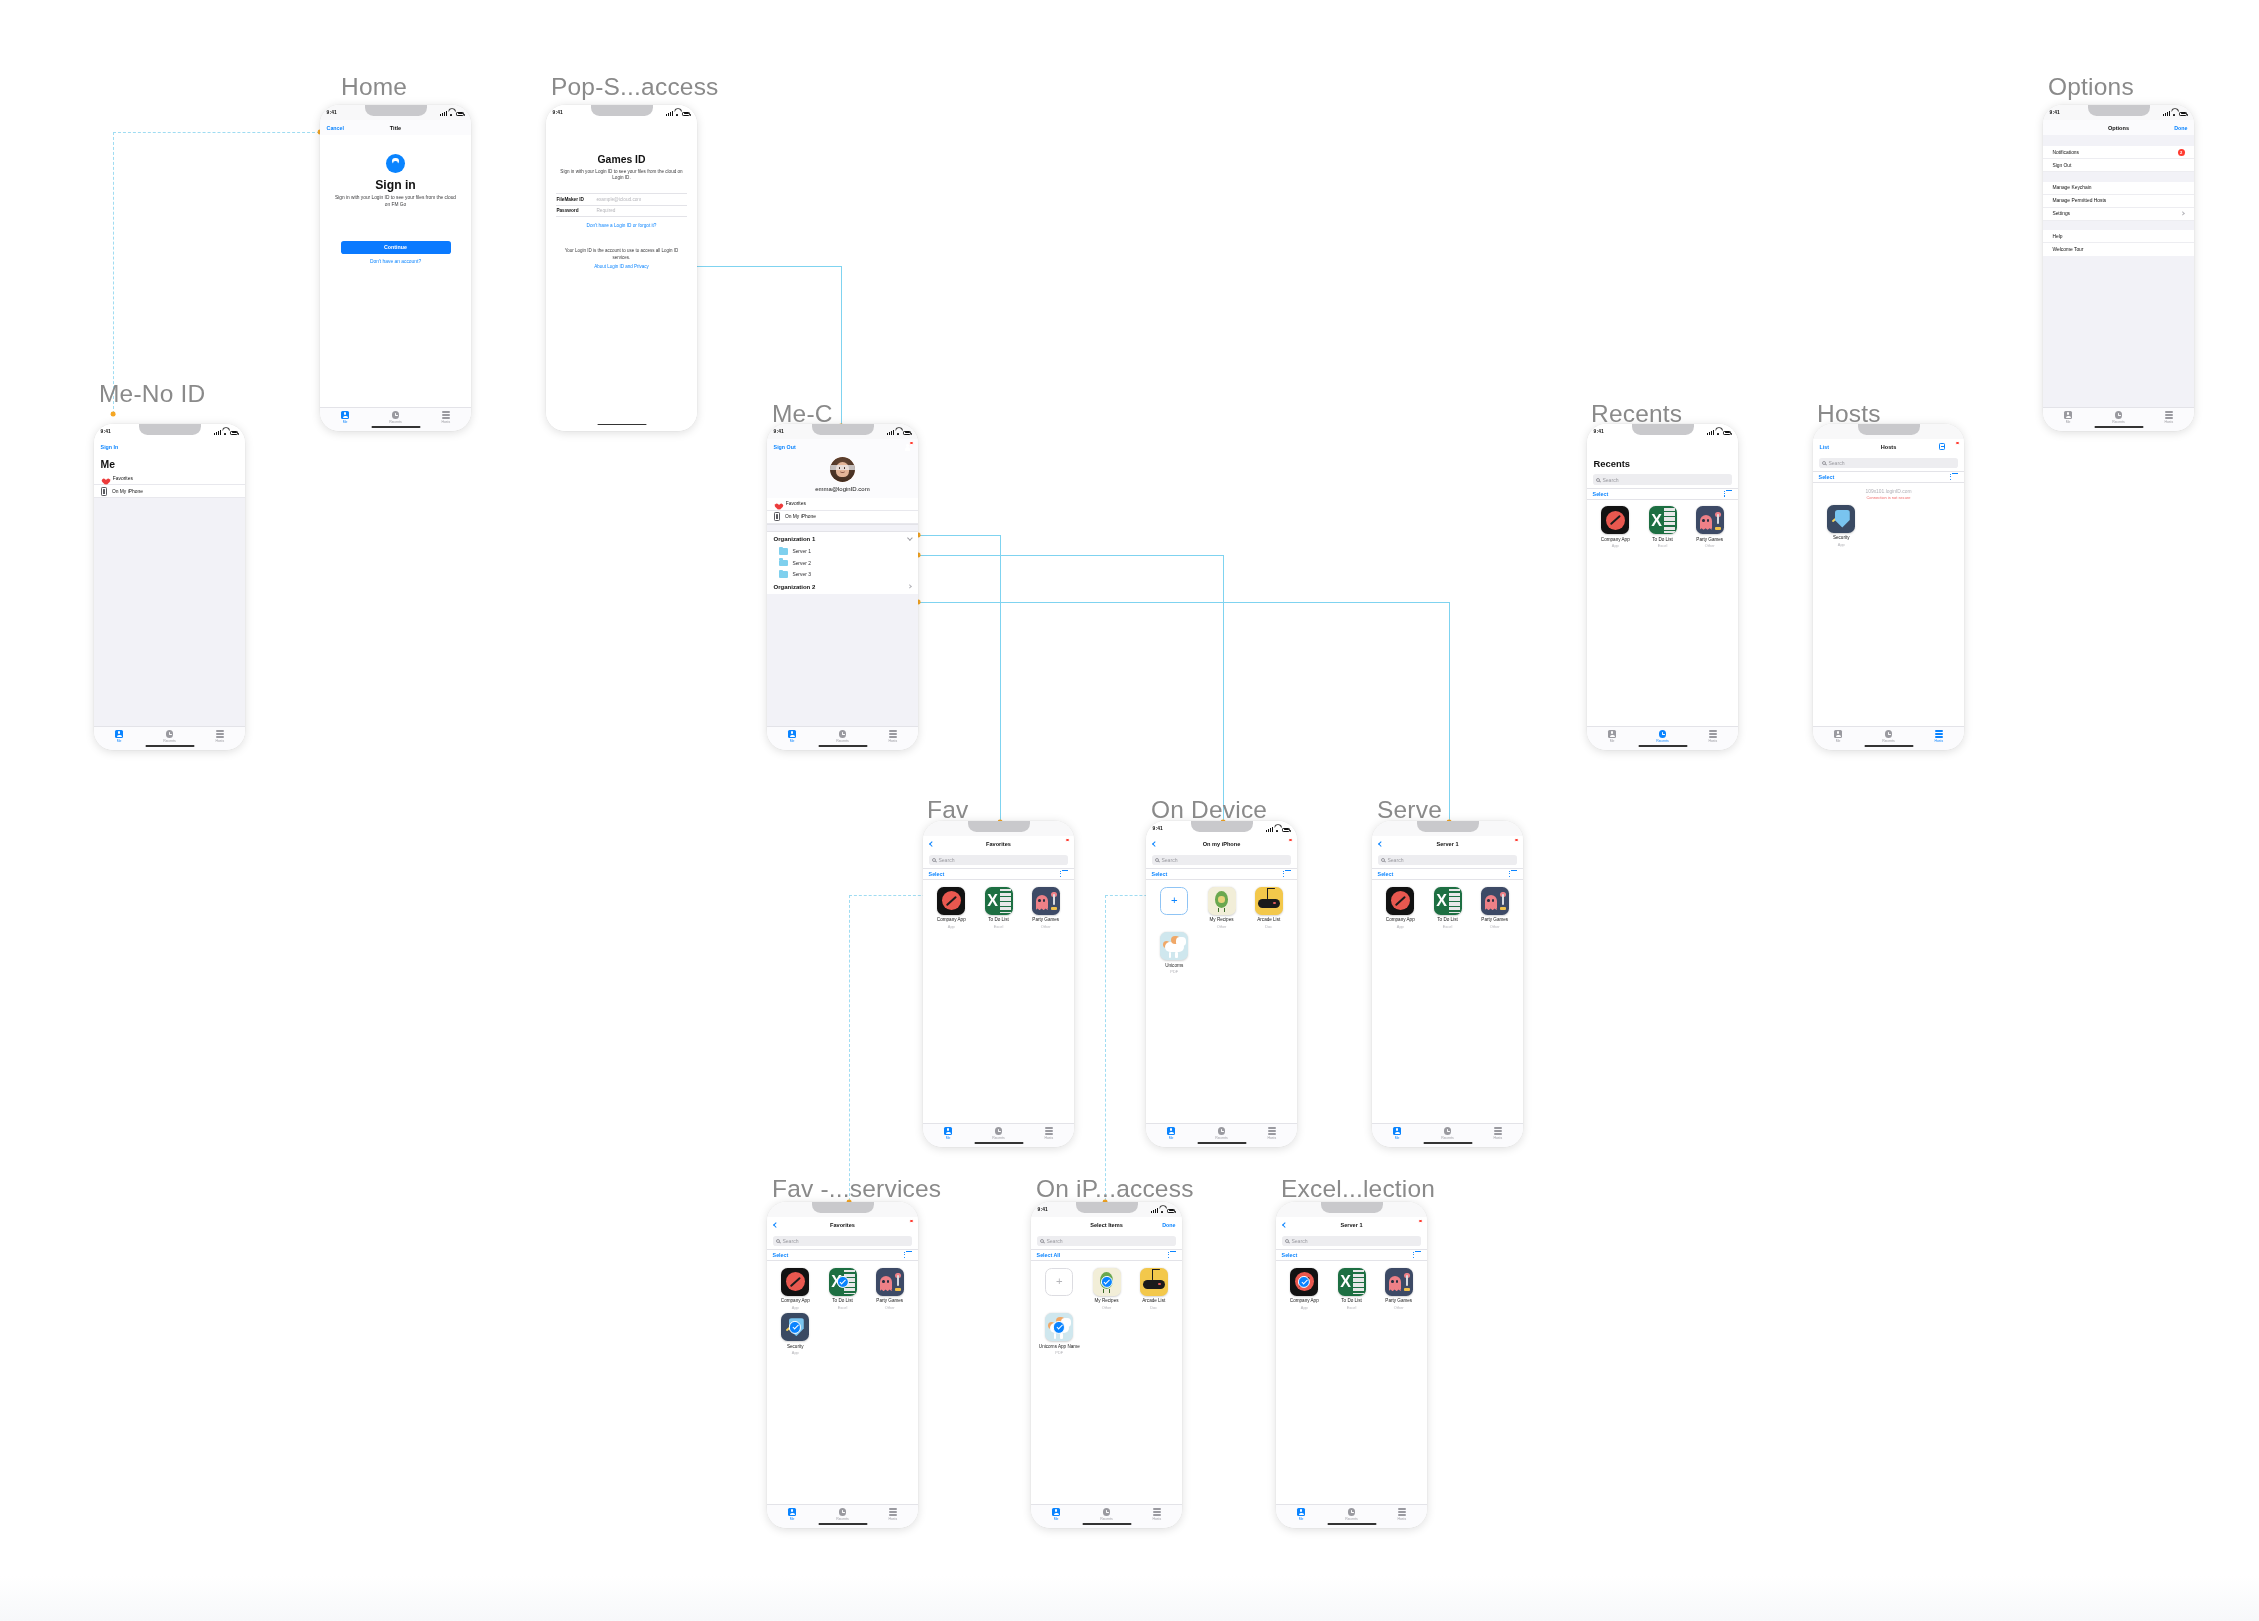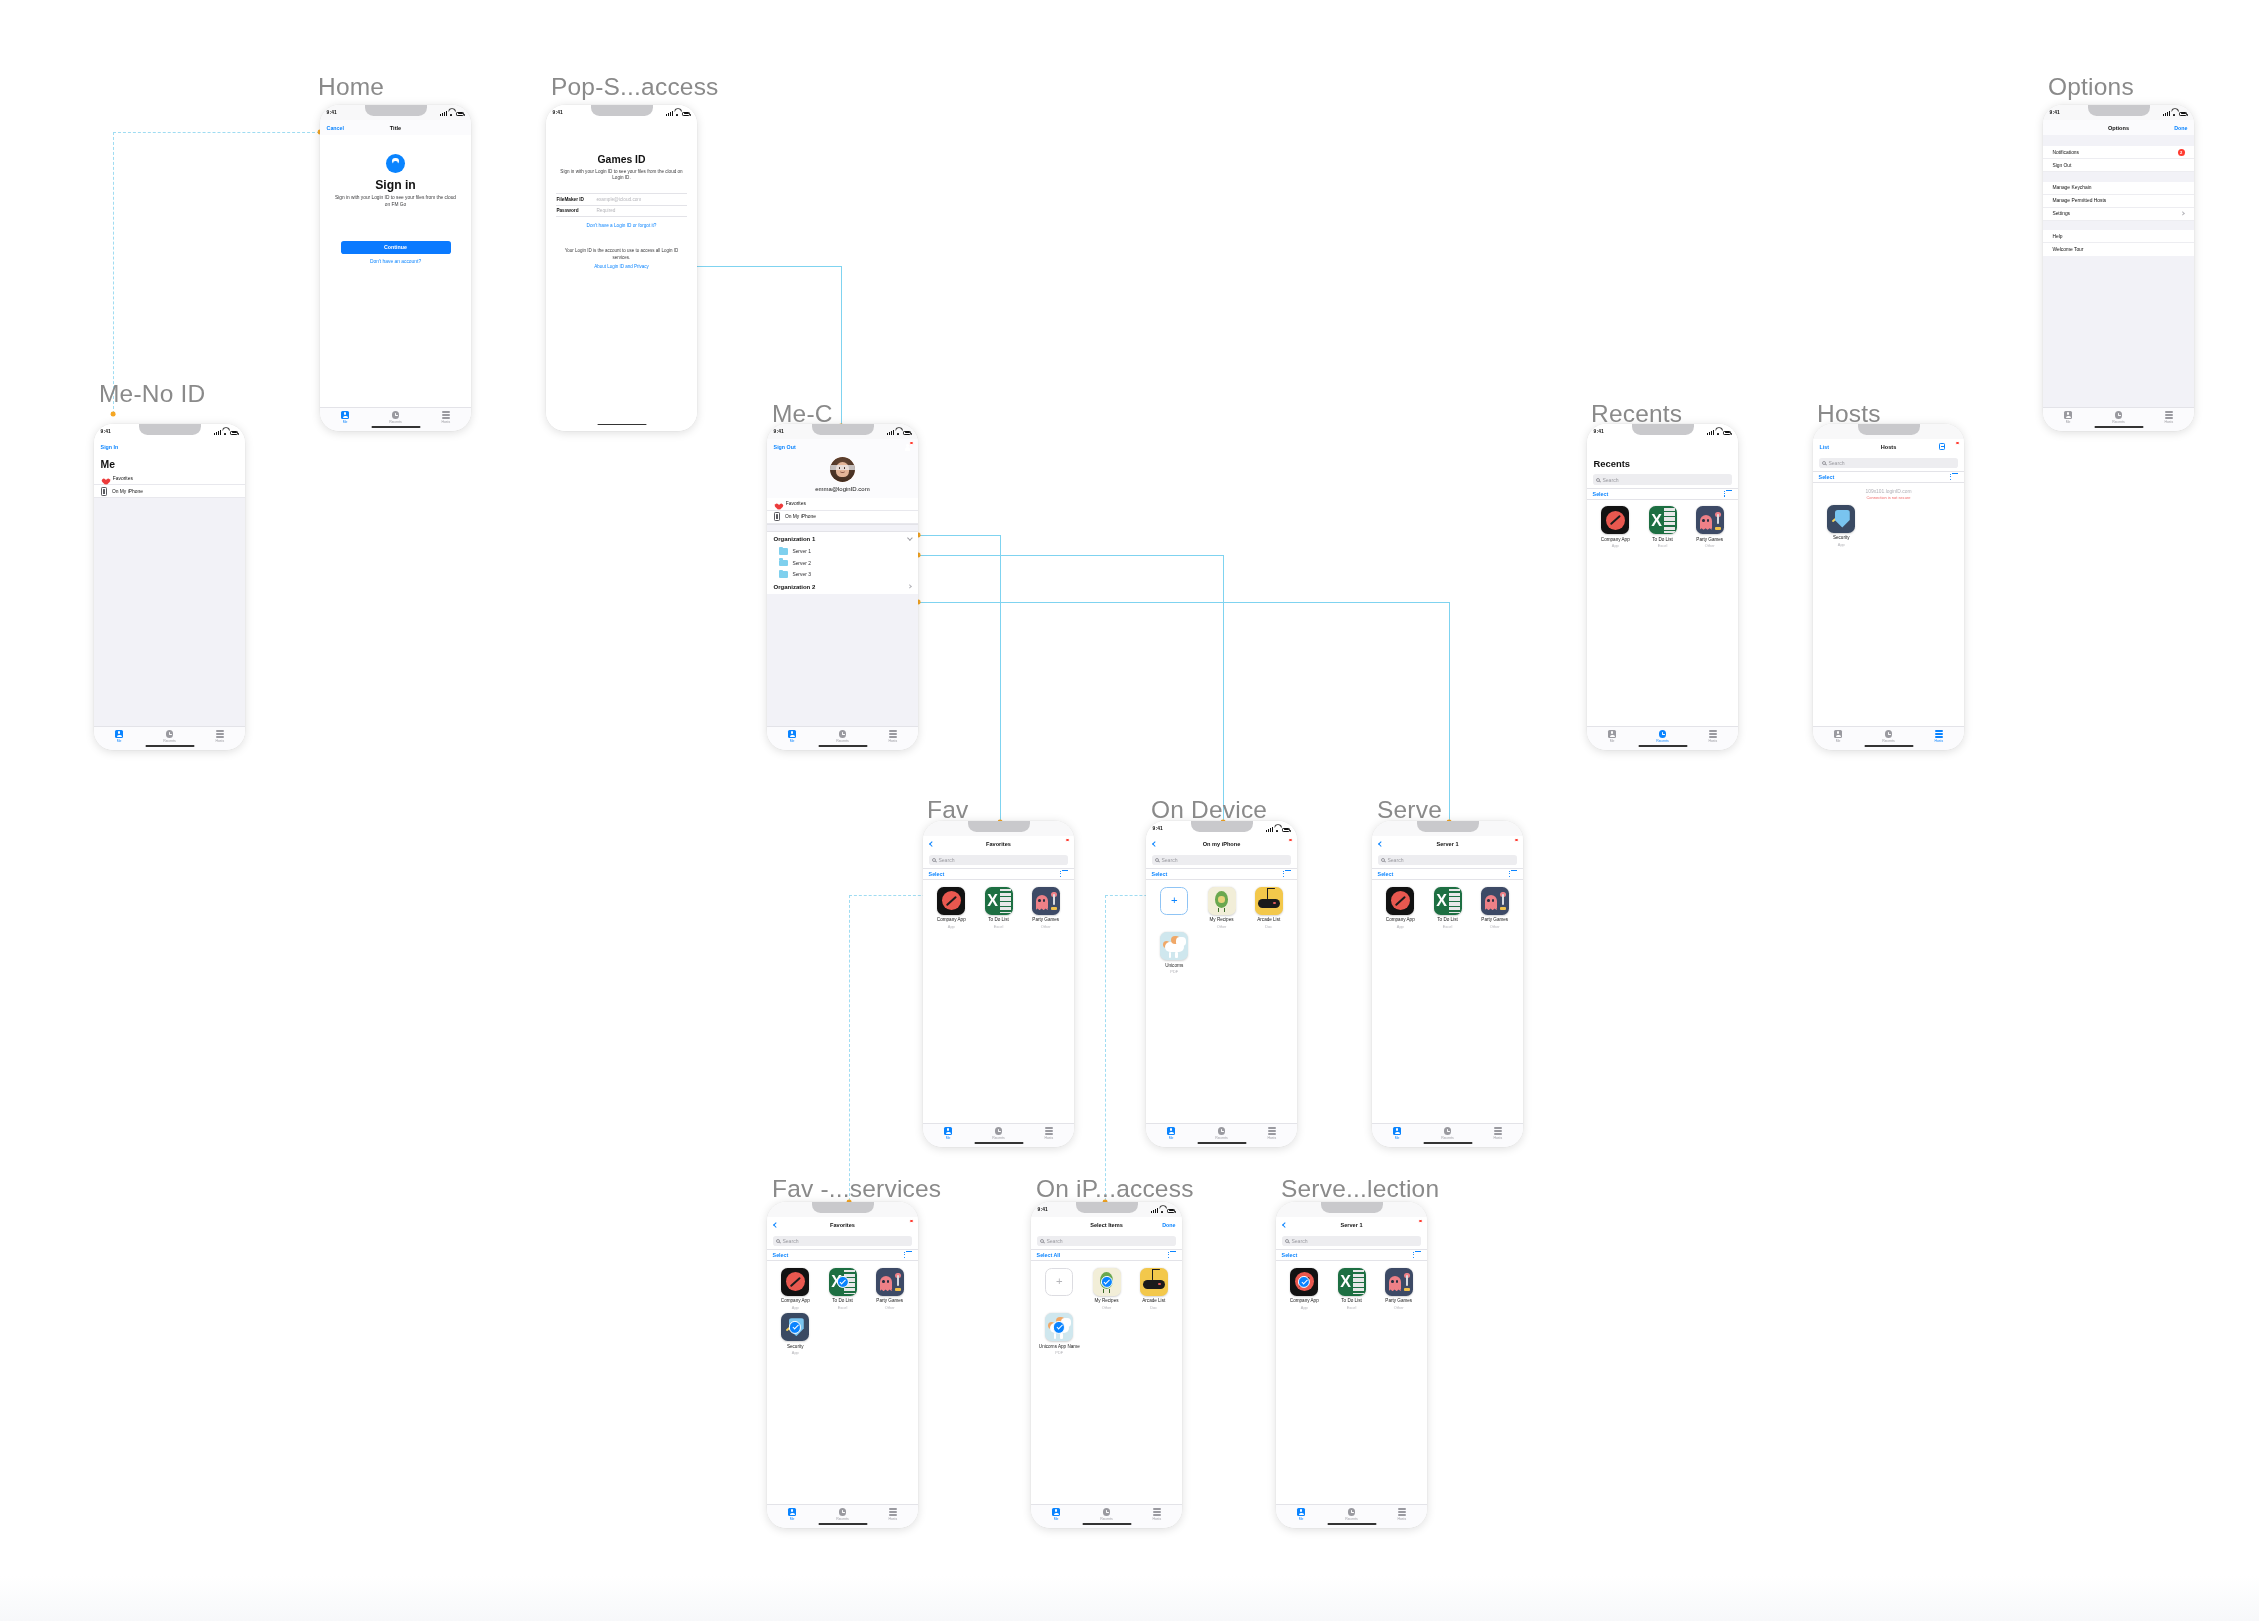--- a/index.html
+++ b/index.html
@@ -387,21 +387,21 @@
   <div class="conn dash-h" style="left:849px;top:895px;width:121px;"></div>
   <div class="conn dash-v" style="left:849px;top:895px;height:306px;"></div>
   <div class="dot" style="left:970px;top:895px;"></div>
   <div class="dot" style="left:849px;top:1202px;"></div>
 
   <div class="conn dash-h" style="left:1105px;top:895px;width:121px;"></div>
   <div class="conn dash-v" style="left:1105px;top:895px;height:306px;"></div>
   <div class="dot" style="left:1225px;top:895px;"></div>
   <div class="dot" style="left:1105px;top:1202px;"></div>
 
-  <div class="frame-label" style="left:318px;top:73px;">Home</div>
+  <div class="frame-label" style="left:341px;top:73px;">Home</div>
   <div class="phone" style="left:320px;top:105px;">
     <div class="statusbar gray">
       <span class="st-time">9:41</span>
       <div class="notch"></div>
       <div class="st-right">
         <span class="sig">
             <i></i>
             <i></i>
             <i></i>
             <i></i>
@@ -1361,21 +1361,21 @@
             <i></i>
             <i></i>
             <i></i>
           </span>
           <span class="lbl">Hosts</span>
         </div>
       <div class="homebar"></div>
     </div>
   </div>
 
-  <div class="frame-label" style="left:1281px;top:1175px;">Serve...lection</div>
+  <div class="frame-label" style="left:1281px;top:1175px;">Excel...lection</div>
   <div class="phone" style="left:1276px;top:1202px;">
     <div class="statusbar gray">
       <span class="st-time" style="visibility:hidden">9:41</span>
       <div class="notch"></div>
       <div class="st-right" style="visibility:hidden">
         <span class="sig">
             <i></i>
             <i></i>
             <i></i>
             <i></i>

